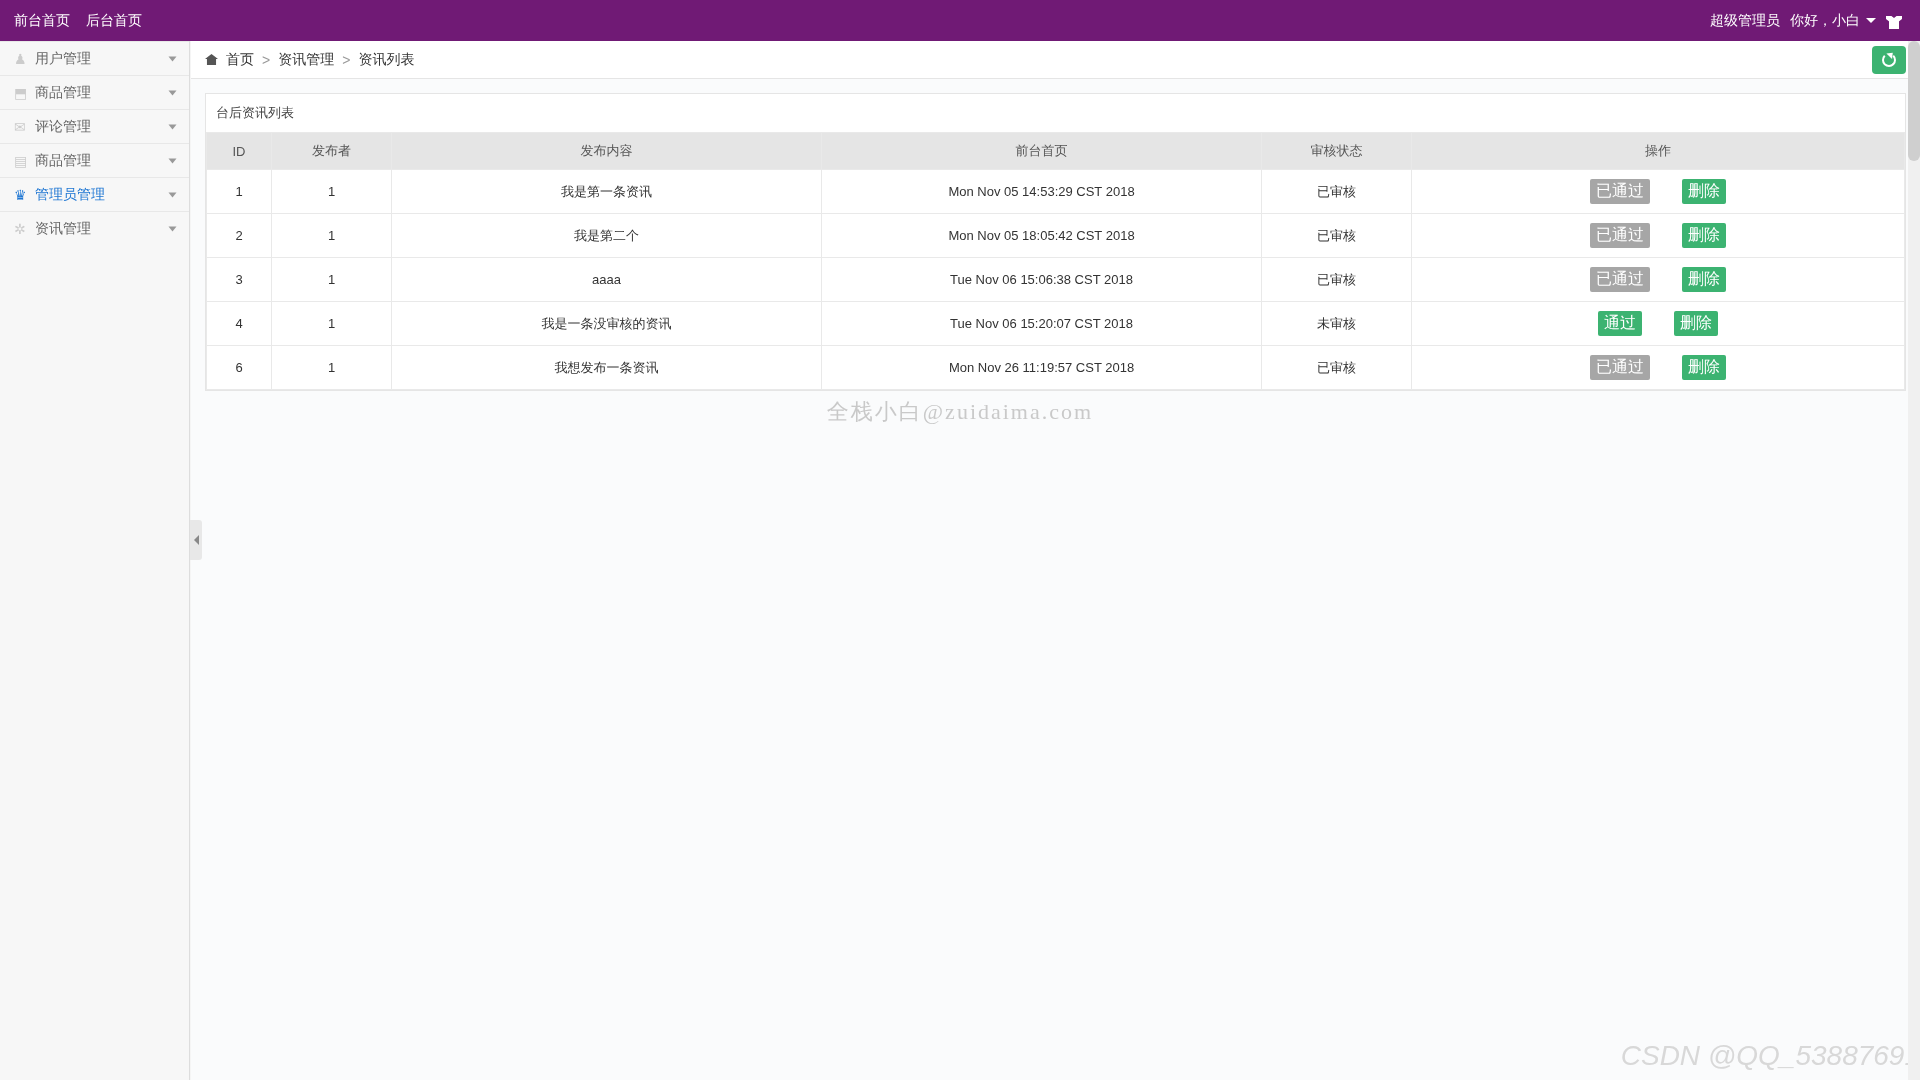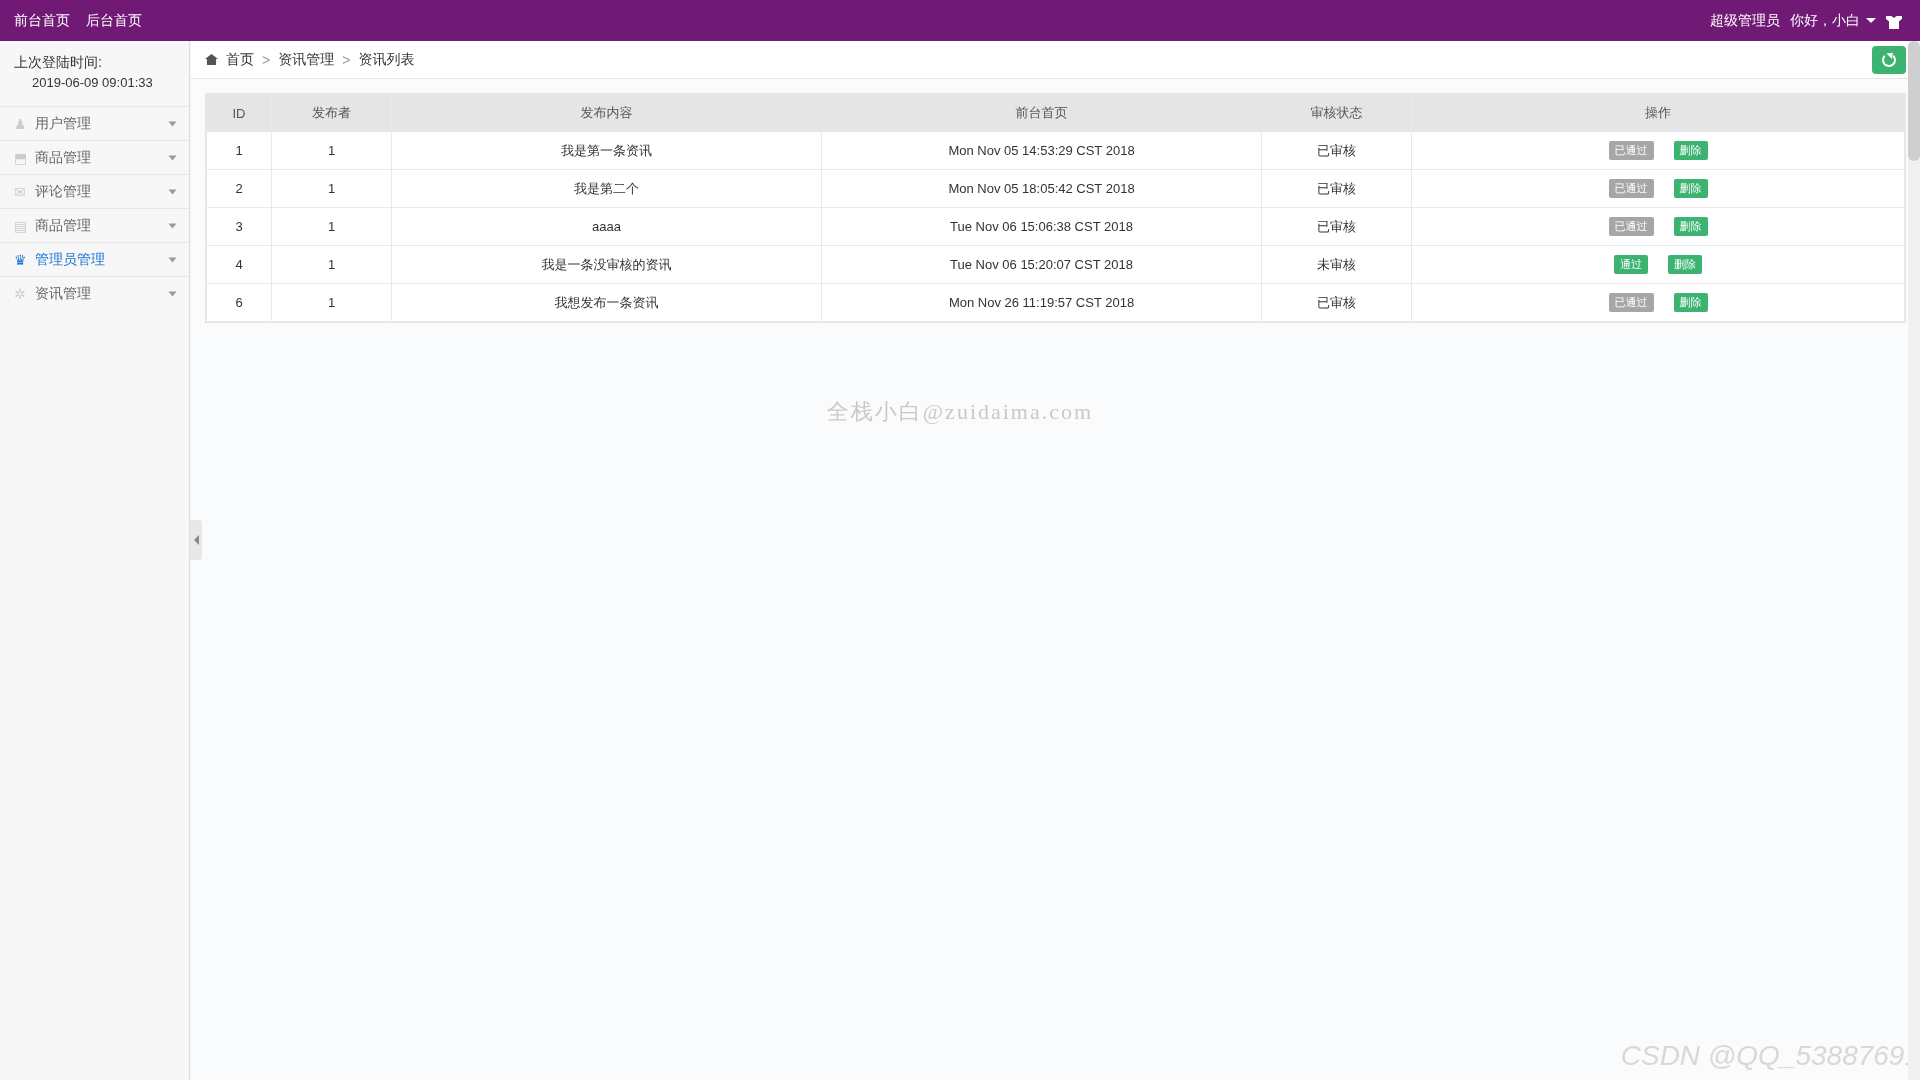--- a/index.html
+++ b/index.html
@@ -38,21 +38,21 @@
 .refresh-ic::after{content:"";position:absolute;top:-3px;right:-1px;width:0;height:0;border-left:4px solid transparent;border-right:4px solid transparent;border-bottom:5px solid #fff;transform:rotate(45deg);}
 
 .main{padding:14px;background:#fafbfc;position:absolute;top:38px;left:0;right:0;bottom:0;}
 .panel{background:#fff;border:1px solid #e5e5e5;}
 .stats{text-align:right;padding:12px 18px;font-size:14px;color:#333;}
 .stats b{font-weight:bold;}
 .list-title{padding:10px 10px;font-size:13px;color:#444;}
 table{width:100%;border-collapse:collapse;}
 th,td{border:1px solid #e9e9e9;font-size:13px;text-align:center;padding:9px 6px;color:#333;}
 th{background:#e5e5e5;color:#555;font-weight:normal;}
-.btn{display:inline-block;padding:2px 6px;font-size:11px;color:#fff;border-radius:2px;cursor:pointer;margin:0 10px;}
+.btn{display:inline-block;padding:2px 6px;font-size:16px;color:#fff;border-radius:2px;cursor:pointer;margin:0 16px;}
 .btn-grey{background:#a6a6a6;}
 .btn-green{background:#3CB371;}
 
 .pager{text-align:right;padding:50px 2px 0 0;}
 .pager span{display:inline-block;border:1px solid #ccc;padding:4px 8px;font-size:13px;color:#333;margin-left:4px;cursor:pointer;background:#fff;}
 
 .wm{position:absolute;left:50%;top:397px;transform:translateX(-50%);font-size:22px;color:#c9c9c9;letter-spacing:2px;pointer-events:none;font-family:"KaiTi","STKaiti",serif;}
 .wm2{position:absolute;right:0;bottom:8px;font-size:28px;color:#d8d8d8;font-style:italic;pointer-events:none;}
 
 .scrollbar{position:absolute;right:0;top:41px;width:12px;bottom:0;background:#f0f0f0;}
@@ -70,24 +70,20 @@
     <span>超级管理员</span>
     <span class="u">
       <span>你好，小白</span>
       <span class="chev-down"></span>
     </span>
     <span class="tshirt"></span>
   </div>
 </div>
 
 <div class="sidebar">
-  <div class="login-info">
-    <div>上次登陆时间:</div>
-    <div class="tm">2019-06-09 09:01:33</div>
-  </div>
   <div id="menu">
       <div class="menu-item">
         <span class="ml">
           <span class="icon">♟</span>
           <span>用户管理</span>
         </span>
         <span class="chev"></span>
       </div>
       <div class="menu-item">
         <span class="ml">
@@ -139,20 +135,21 @@
       <span class="sep">&gt;</span>
       <span>资讯列表</span>
     </div>
     <div class="refresh">
       <span class="refresh-ic"></span>
     </div>
   </div>
 
   <div class="main">
     <div class="panel">
+      <div class="list-title">台后资讯列表</div>
       <table>
         <thead>
             <tr id="thr">
               <th style="width: 65px;">ID</th>
               <th style="width: 120px;">发布者</th>
               <th style="width: 430px;">发布内容</th>
               <th style="width: 440px;">前台首页</th>
               <th style="width: 150px;">审核状态</th>
               <th>操作</th>
             </tr>

